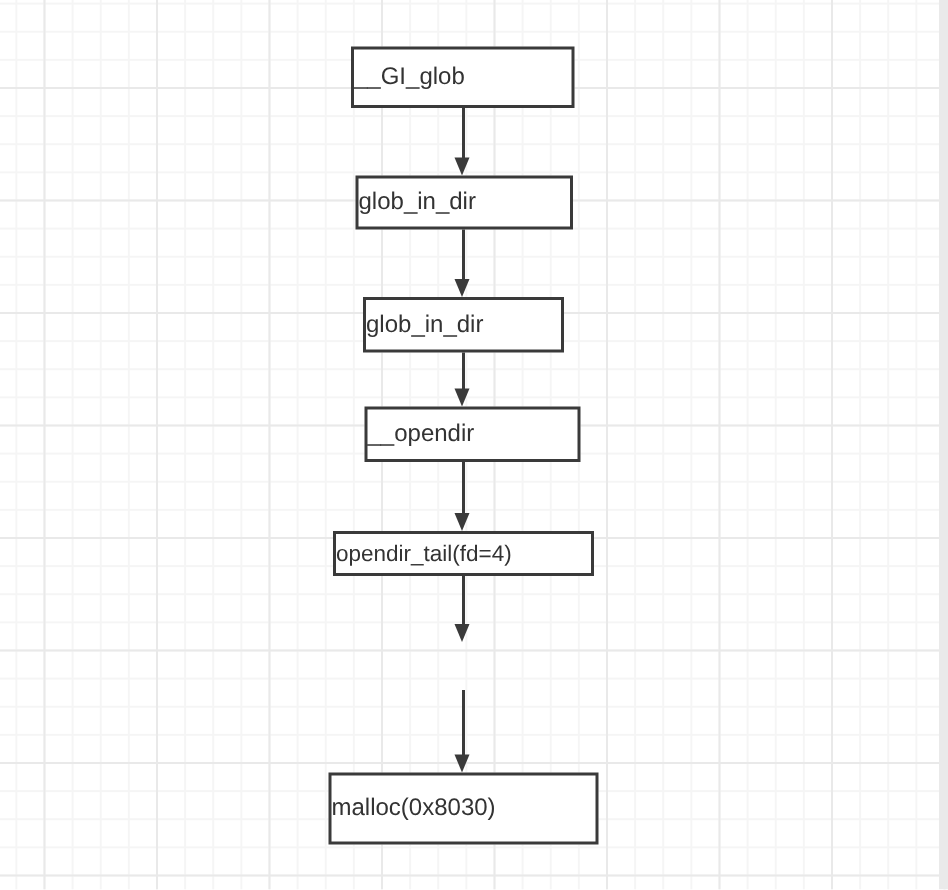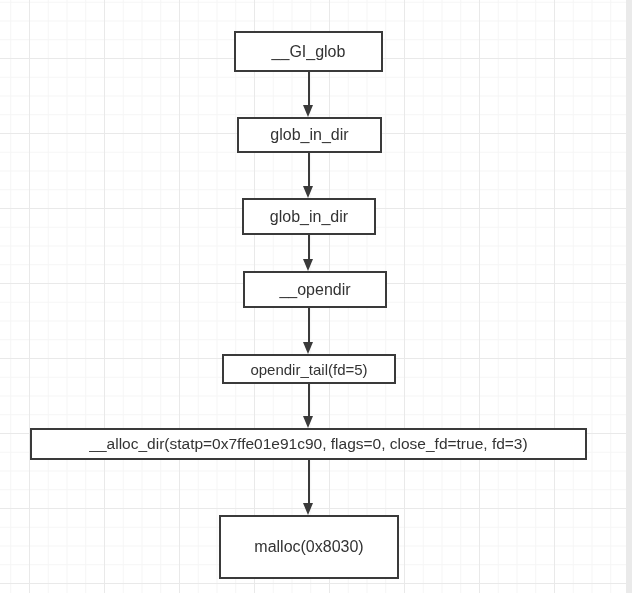--- a/index.html
+++ b/index.html
@@ -32,32 +32,31 @@
     background: #eaeaea;
   }
   .node {
     position: absolute;
     box-sizing: border-box;
     border: 2px solid #3a3a3a;
     background: #ffffff;
     color: #333333;
     display: flex;
     align-items: center;
-    justify-content: center;
     font-size: 16px;
     white-space: nowrap;
     cursor: default;
   }
   .n1 { left: 234px; top: 31px;  width: 149px; height: 41px; }
   .n2 { left: 237px; top: 117px; width: 145px; height: 36px; }
   .n3 { left: 242px; top: 198px; width: 134px; height: 37px; }
   .n4 { left: 243px; top: 271px; width: 144px; height: 37px; }
   .n5 { left: 222px; top: 354px; width: 174px; height: 30px; font-size: 15px; }
   .n6 { left: 30px;  top: 428px; width: 557px; height: 32px; font-size: 15.5px; }
-  .n7 { left: 219px; top: 515px; width: 180px; height: 64px; }
+  .n7 { left: 219px; top: 515px; width: 180px; height: 48px; }
 
   .edge {
     position: absolute;
     left: 303px;
     width: 11px;
   }
   .e1 { top: 72px;  height: 45px; }
   .e2 { top: 153px; height: 45px; }
   .e3 { top: 235px; height: 36px; }
   .e4 { top: 308px; height: 46px; }
@@ -117,31 +116,28 @@
   <div class="node n4">
     <span>__opendir</span>
   </div>
 
   <div class="edge e4">
     <div class="edge-line"></div>
     <div class="edge-head"></div>
   </div>
 
   <div class="node n5">
-    <span>opendir_tail(fd=5)</span>
+    <span>opendir_tail(fd=4)</span>
   </div>
 
   <div class="edge e5">
     <div class="edge-line"></div>
     <div class="edge-head"></div>
   </div>
 
-  <div class="node n6">
-    <span>__alloc_dir(statp=0x7ffe01e91c90, flags=0, close_fd=true, fd=3)</span>
-  </div>
 
   <div class="edge e6">
     <div class="edge-line"></div>
     <div class="edge-head"></div>
   </div>
 
   <div class="node n7">
     <span>malloc(0x8030)</span>
   </div>
 

